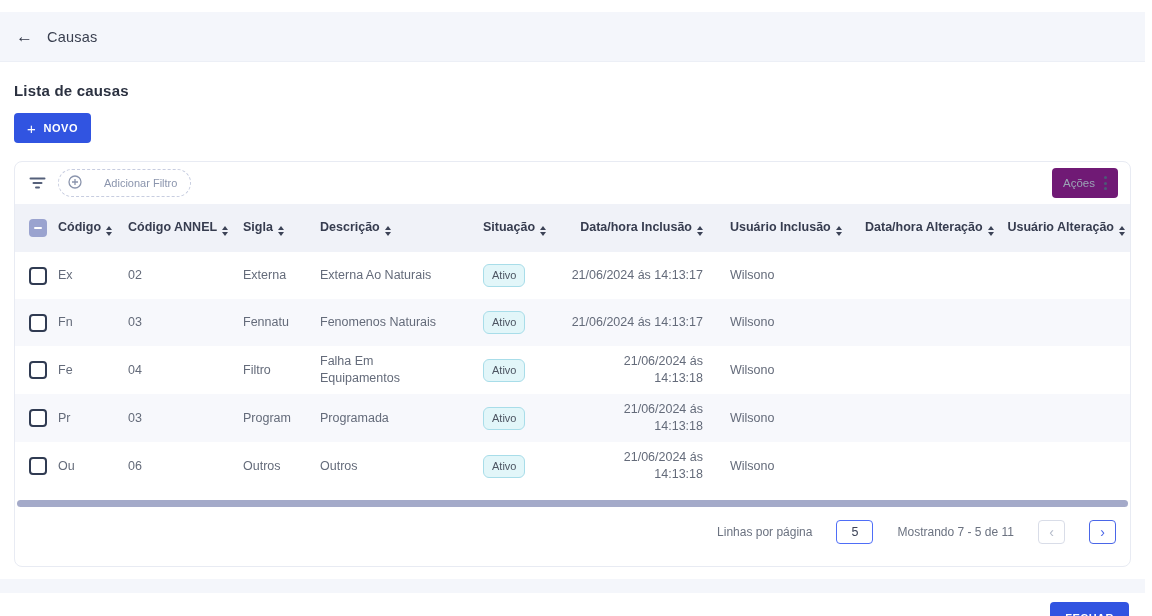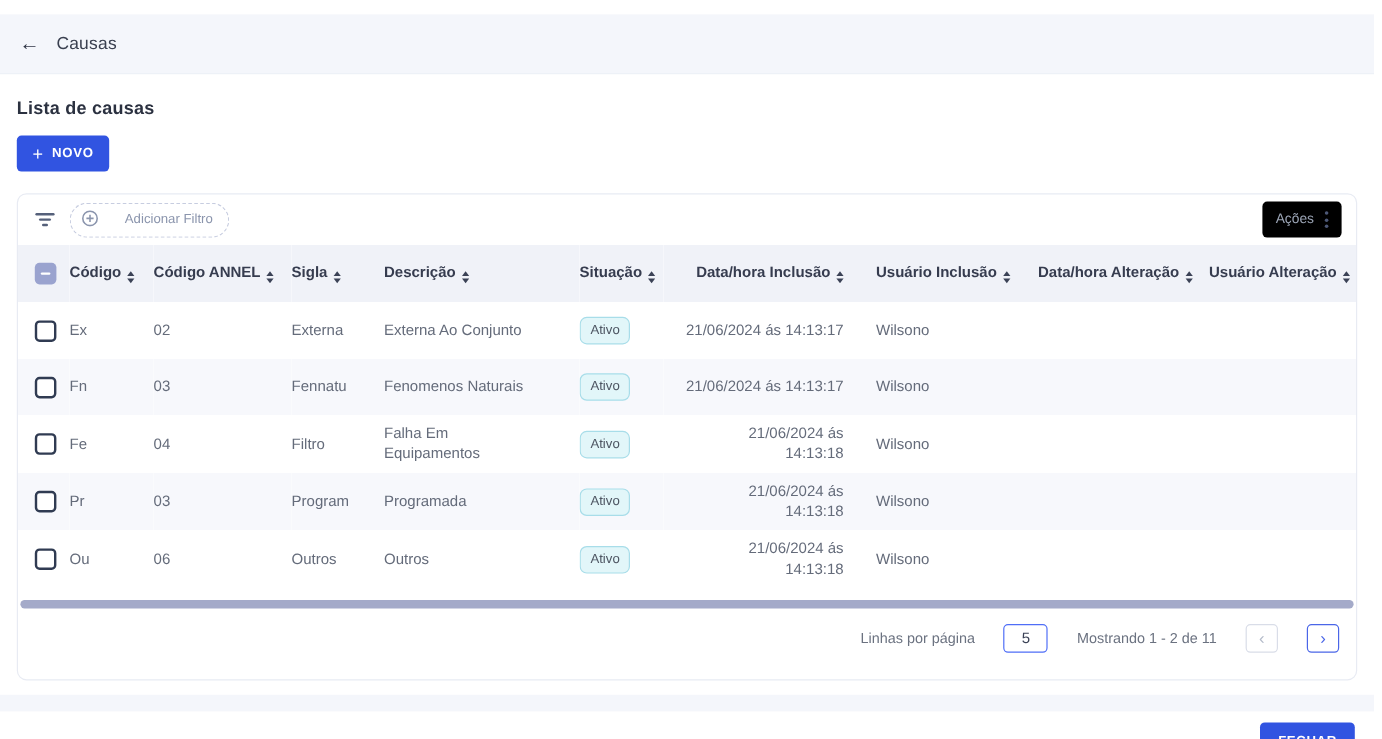--- a/index.html
+++ b/index.html
@@ -43,21 +43,21 @@
   .filter-icon { display:inline-flex; margin-right:12px; cursor:pointer; }
   .chip-add-filter {
     display:inline-flex; align-items:center; gap:22px;
     border:1.4px dashed #c7cde0; border-radius:999px;
     padding:5px 13px 5px 9px; color:#8b95ad; font-size:11px;
     background:#ffffff; cursor:pointer; font-family:inherit;
   }
   .spacer { flex:1; }
   .btn-actions {
     display:inline-flex; align-items:center; gap:9px;
-    background:#000000; border:none; border-radius:4px;
+    background:#701a75; border:none; border-radius:4px;
     padding:8px 11px; color:#9ba4b5; font-size:11.5px; font-family:inherit; cursor:pointer;
   }
   .dots-icon { display:inline-flex; flex-direction:column; gap:2.5px; }
   .dots-icon i { width:3px; height:3px; border-radius:50%; background:#4d5877; }
 
   table { border-collapse:collapse; table-layout:fixed; width:1122px; }
   thead th {
     background:#f0f2f8; height:48px; font-size:12.5px; font-weight:bold;
     color:#363c4f; text-align:left; padding:0 12px 0 0; cursor:pointer;
     white-space:nowrap; overflow:hidden;
@@ -231,21 +231,21 @@
                   <i class="down"></i>
                 </span></th>
             </tr>
         </thead>
         <tbody>
             <tr>
               <td class="col-check"><span class="cb"></span></td>
               <td class="">Ex</td>
               <td class="">02</td>
               <td class="">Externa</td>
-              <td class="">Externa Ao Conjunto</td>
+              <td class="">Externa Ao Naturais</td>
               <td class=""><span class="badge">Ativo</span></td>
               <td class="right">21/06/2024 ás 14:13:17</td>
               <td class="indent">Wilsono</td>
               <td class="right"></td>
               <td class="right"></td>
             </tr>
             <tr class="alt">
               <td class="col-check"><span class="cb"></span></td>
               <td class="">Fn</td>
               <td class="">03</td>
@@ -300,21 +300,21 @@
           </tbody>
       </table>
 
       <div class="hscrollbar">
         <div class="thumb"></div>
       </div>
 
       <div class="pagination">
         <span>Linhas por página</span>
         <input class="rows-input" value="5" style="">
-        <span>Mostrando 1 - 2 de 11</span>
+        <span>Mostrando 7 - 5 de 11</span>
         <button class="pg-btn pg-prev">
           <span>‹</span>
         </button>
         <button class="pg-btn pg-next">
           <span>›</span>
         </button>
       </div>
 
     </div>
   </div>

